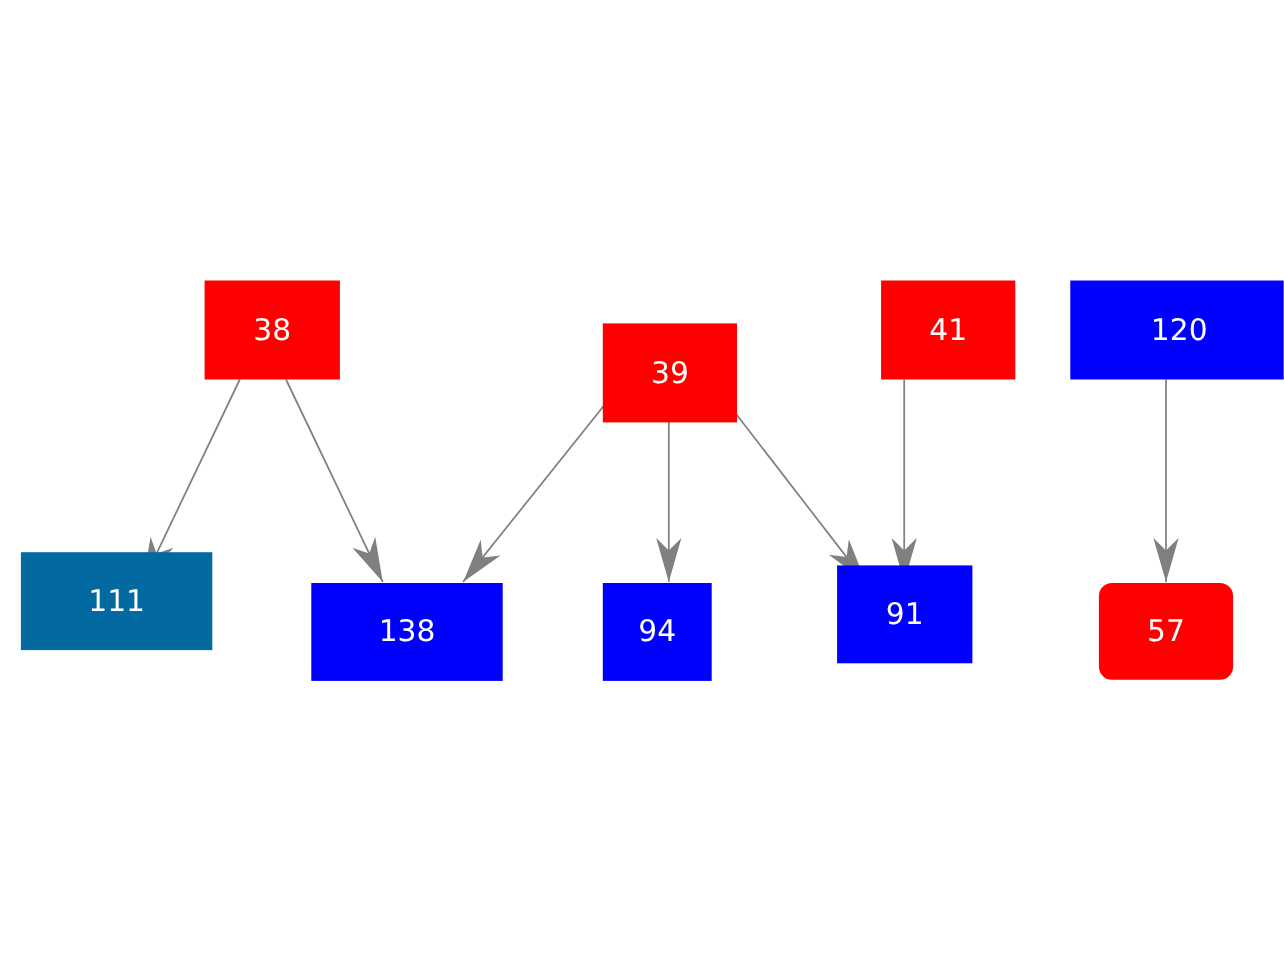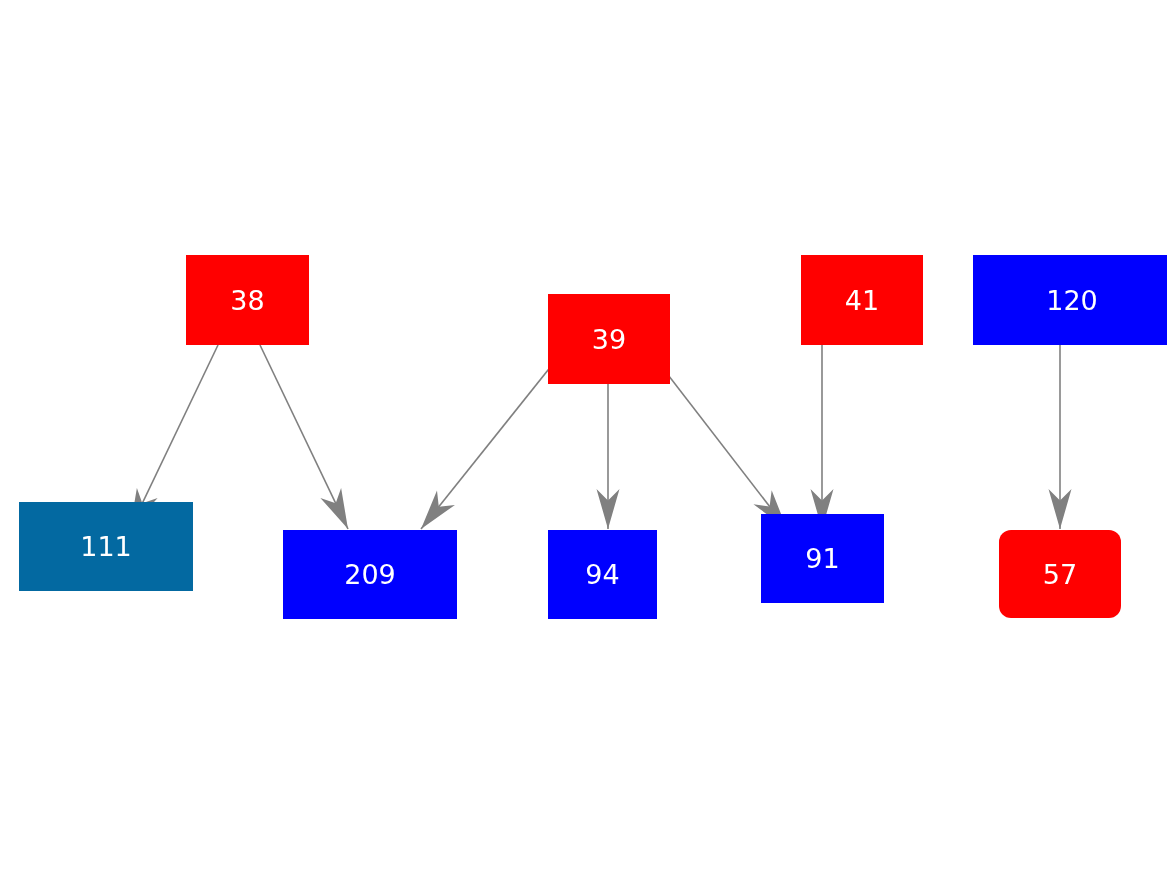--- a/index.html
+++ b/index.html
@@ -54,17 +54,17 @@
         <line x1="822" y1="345" x2="822" y2="529" stroke="#808080" stroke-width="1.6" marker-end="url(#arrowhead)"></line>
         <line x1="1060" y1="345" x2="1060" y2="529" stroke="#808080" stroke-width="1.6" marker-end="url(#arrowhead)"></line>
       </g>
   </svg>
 
 <div class="node" style="left: 186px; top: 255px; width: 123px; height: 90px; background: rgb(255, 0, 0); color: rgb(255, 255, 255);">38</div>
     <div class="node" style="left: 548px; top: 255px; width: 122px; height: 90px; background: rgb(255, 0, 0); color: rgb(255, 255, 255); margin-top: 39px;">39</div>
     <div class="node" style="left: 761px; top: 255px; width: 122px; height: 90px; background: rgb(255, 0, 0); color: rgb(255, 255, 255); margin-left: 40px;">41</div>
     <div class="node" style="left: 973px; top: 255px; width: 198px; height: 90px; background: rgb(0, 0, 255); color: rgb(255, 255, 255);">120</div>
     <div class="node" style="left: 19px; top: 502px; width: 174px; height: 89px; background: #0369a1; color: rgb(255, 255, 255);">111</div>
-    <div class="node" style="left: 283px; top: 530px; width: 174px; height: 89px; background: rgb(0, 0, 255); color: rgb(255, 255, 255);">209</div>
-    <div class="node" style="left: 548px; top: 530px; width: 109px; height: 89px; background: rgb(0, 0, 255); color: rgb(255, 255, 255);">94</div>
+    <div class="node" style="left: 283px; top: 530px; width: 174px; height: 89px; background: rgb(0, 0, 255); color: rgb(255, 255, 255);">138</div>
+    <div class="node" style="left: 548px; top: 530px; width: 99px; height: 89px; background: rgb(0, 0, 255); color: rgb(255, 255, 255);">94</div>
     <div class="node" style="left: 761px; top: 514px; width: 123px; height: 89px; background: rgb(0, 0, 255); color: rgb(255, 255, 255);">91</div>
     <div class="node" style="left: 999px; top: 530px; width: 122px; height: 88px; background: rgb(255, 0, 0); color: rgb(255, 255, 255); border-radius: 12px;">57</div>
   </div>
 
 </body></html>

